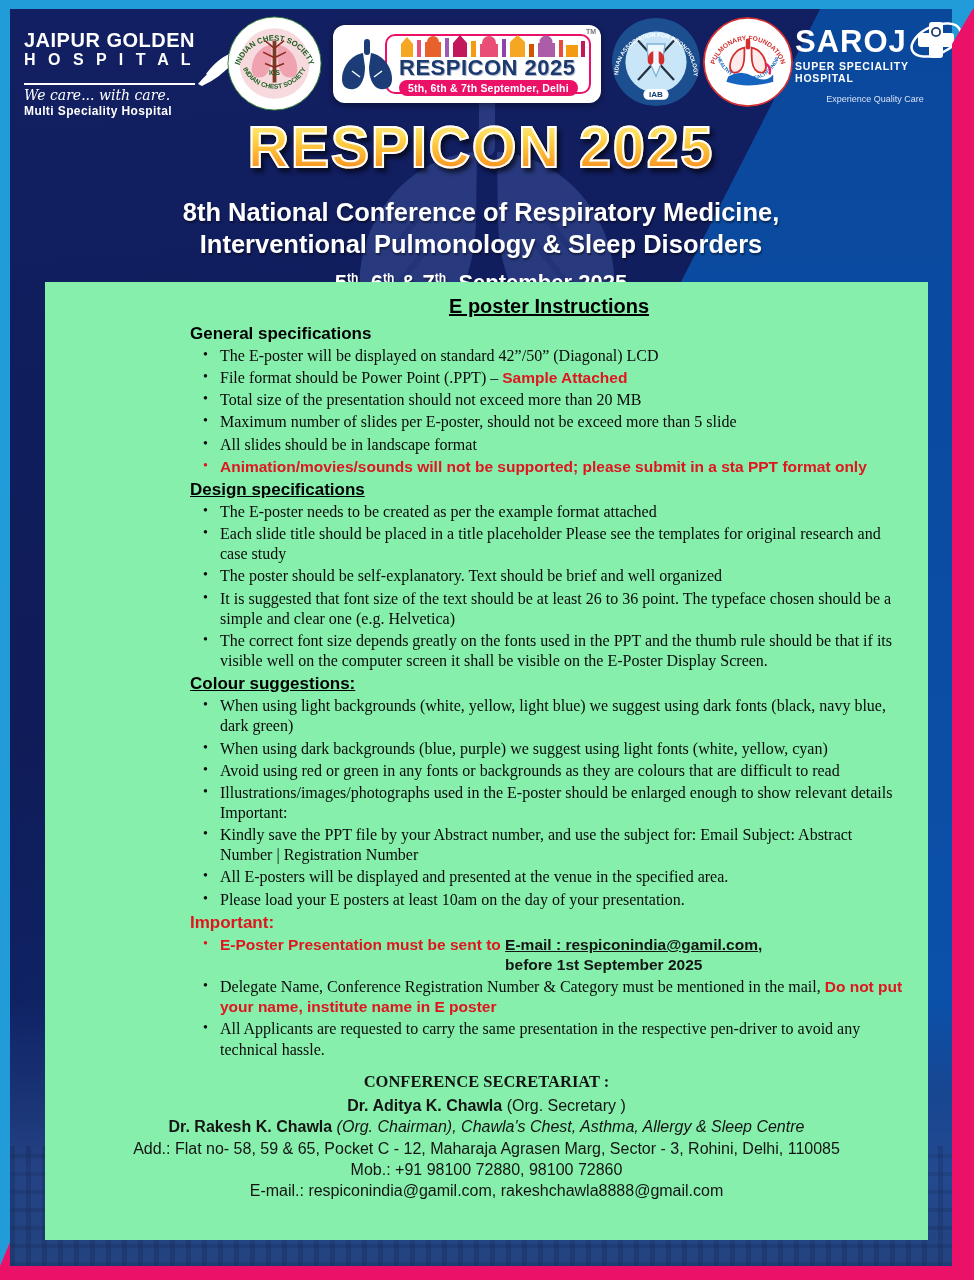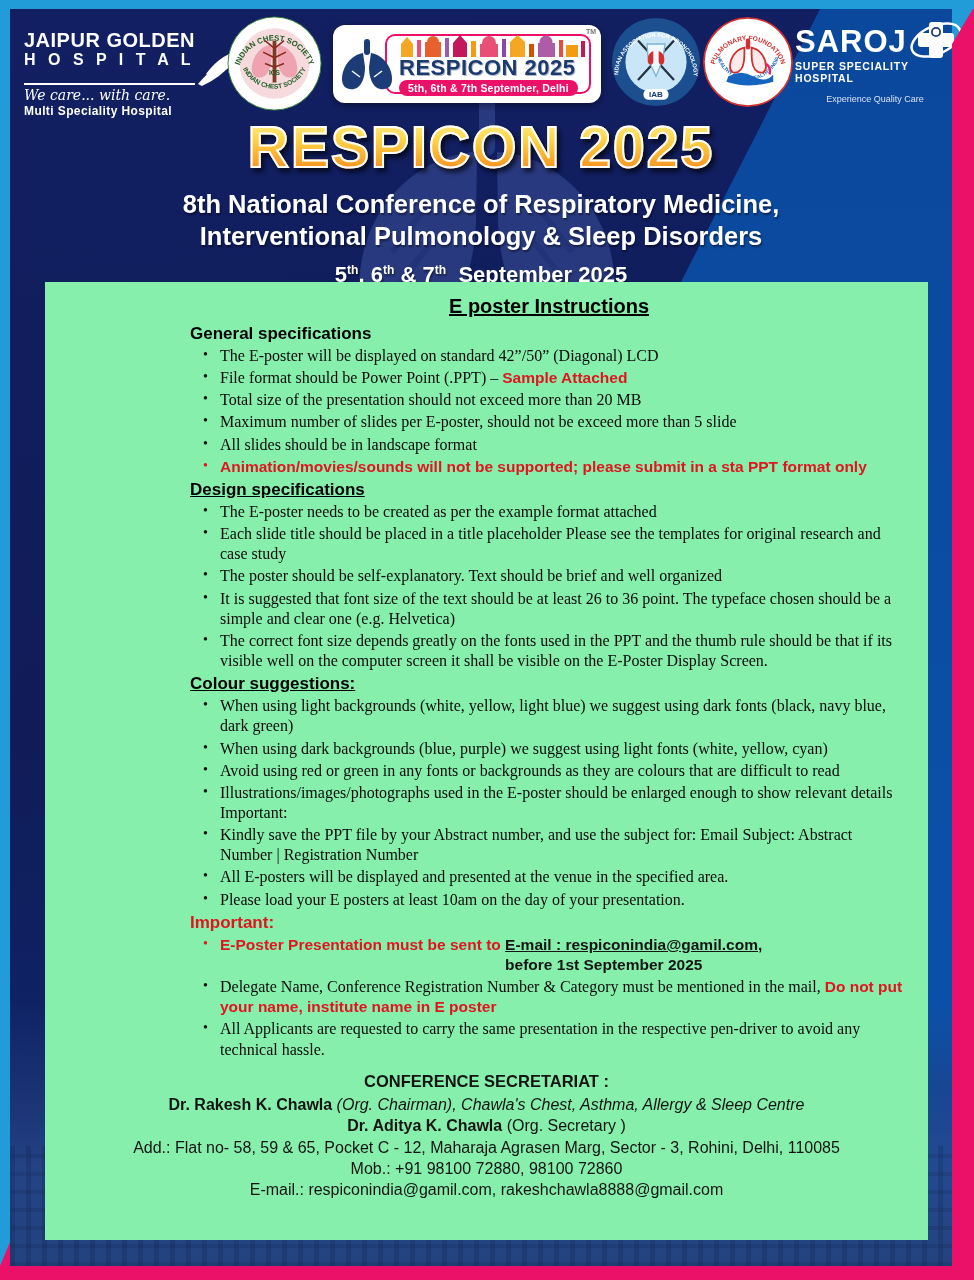--- a/index.html
+++ b/index.html
@@ -69,21 +69,21 @@
   .arc-text{font-family:"Liberation Sans",sans-serif;font-weight:700;}
 
   
   .hero{position:absolute;left:10px;right:22px;top:114px;text-align:center;z-index:2;color:#fff;}
   .hero-title{font-size:57px;font-weight:900;letter-spacing:2px;display:inline-block;
       background:linear-gradient(180deg,#fff3a0 5%,#ffd84d 35%,#fbae2c 65%,#f4791c 100%);
       -webkit-background-clip:text;background-clip:text;color:transparent;
       -webkit-text-stroke:2px #ffffff;
       filter:drop-shadow(3px 4px 2px rgba(0,0,0,.6));}
   .hero-sub{font-size:25.5px;font-weight:800;line-height:1.26;text-shadow:1px 2px 2px rgba(0,0,0,.45);}
-  .hero-sub1{margin-top:8px;}
+  .hero-sub1{margin-top:16px;}
   .hero-date{font-size:22px;font-weight:800;margin-top:10px;white-space:pre-wrap;
       text-shadow:1px 2px 2px rgba(0,0,0,.45);}
   .hero-date sup{font-size:.55em;}
 
   
   .whitebox{position:absolute;left:45px;top:282px;width:883px;height:958px;background:#86efac;
       z-index:4;overflow:hidden;}
   .doc-body{padding:13px 20px 0 145px;}
   .doc-title{text-align:center;font-size:20px;font-weight:700;text-decoration:underline;
       color:#000;margin-bottom:6px;font-family:"Liberation Sans",sans-serif;}
@@ -100,21 +100,21 @@
   .seg-red{color:var(--red);font-family:"Liberation Sans",sans-serif;font-weight:700;font-size:15.5px;line-height:1.3;}
   .seg-bold{font-family:"Liberation Sans",sans-serif;font-weight:700;font-size:15.5px;color:#151515;}
   .seg-bold-underline{font-family:"Liberation Sans",sans-serif;font-weight:700;font-size:15.5px;
       color:#151515;text-decoration:underline;}
   .seg-italic{font-style:italic;}
   .stack{display:inline-block;vertical-align:top;text-align:left;}
   .stack-line{display:block;}
 
   .secretariat{margin-top:12px;text-align:center;font-family:"Liberation Sans",sans-serif;color:#141414;
       padding:0 30px;}
-  .secretariat-heading{font-weight:700;font-size:16.5px;margin-bottom:3px;}
+  .secretariat-heading{font-weight:700;font-size:16.5px;margin-bottom:3px;font-family:Liberation Serif, serif;}
   .sec-line{font-size:16px;line-height:1.34;}
   .sec-line .seg-bold,.sec-line .seg-bold-underline{font-size:16px;}
 </style>
 </head>
 <body>
 
 <div class="poster">
 
   <div class="bg-base"></div>
   <div class="bg-diagonal"></div>
@@ -359,22 +359,22 @@
             <li>
               <span class="marker">•</span>
               <span class="btext"><span>All Applicants are requested to carry the same presentation in the respective pen-driver to avoid any technical hassle.</span></span>
             </li>
           </ul>
         </div>
     </div>
     <div class="secretariat">
       <div class="secretariat-heading">CONFERENCE SECRETARIAT :</div>
       <div>
+          <div class="sec-line"><span class="seg-bold">Dr. Aditya K. Chawla </span><span>(Org. Secretary )</span></div>
           <div class="sec-line"><span class="seg-bold">Dr. Rakesh K. Chawla </span><span class="seg-italic">(Org. Chairman), Chawla's Chest, Asthma, Allergy &amp; Sleep Centre</span></div>
-          <div class="sec-line"><span class="seg-bold">Dr. Aditya K. Chawla </span><span>(Org. Secretary )</span></div>
           <div class="sec-line"><span>Add.: Flat no- 58, 59 &amp; 65, Pocket C - 12, Maharaja Agrasen Marg, Sector - 3, Rohini, Delhi, 110085</span></div>
           <div class="sec-line"><span>Mob.: +91 98100 72880, 98100 72860</span></div>
           <div class="sec-line"><span>E-mail.: respiconindia@gamil.com, rakeshchawla8888@gmail.com</span></div>
         </div>
     </div>
   </div>
 
   <div class="frame-top"></div>
   <div class="frame-left"></div>
   <div class="frame-right-pink"></div>

